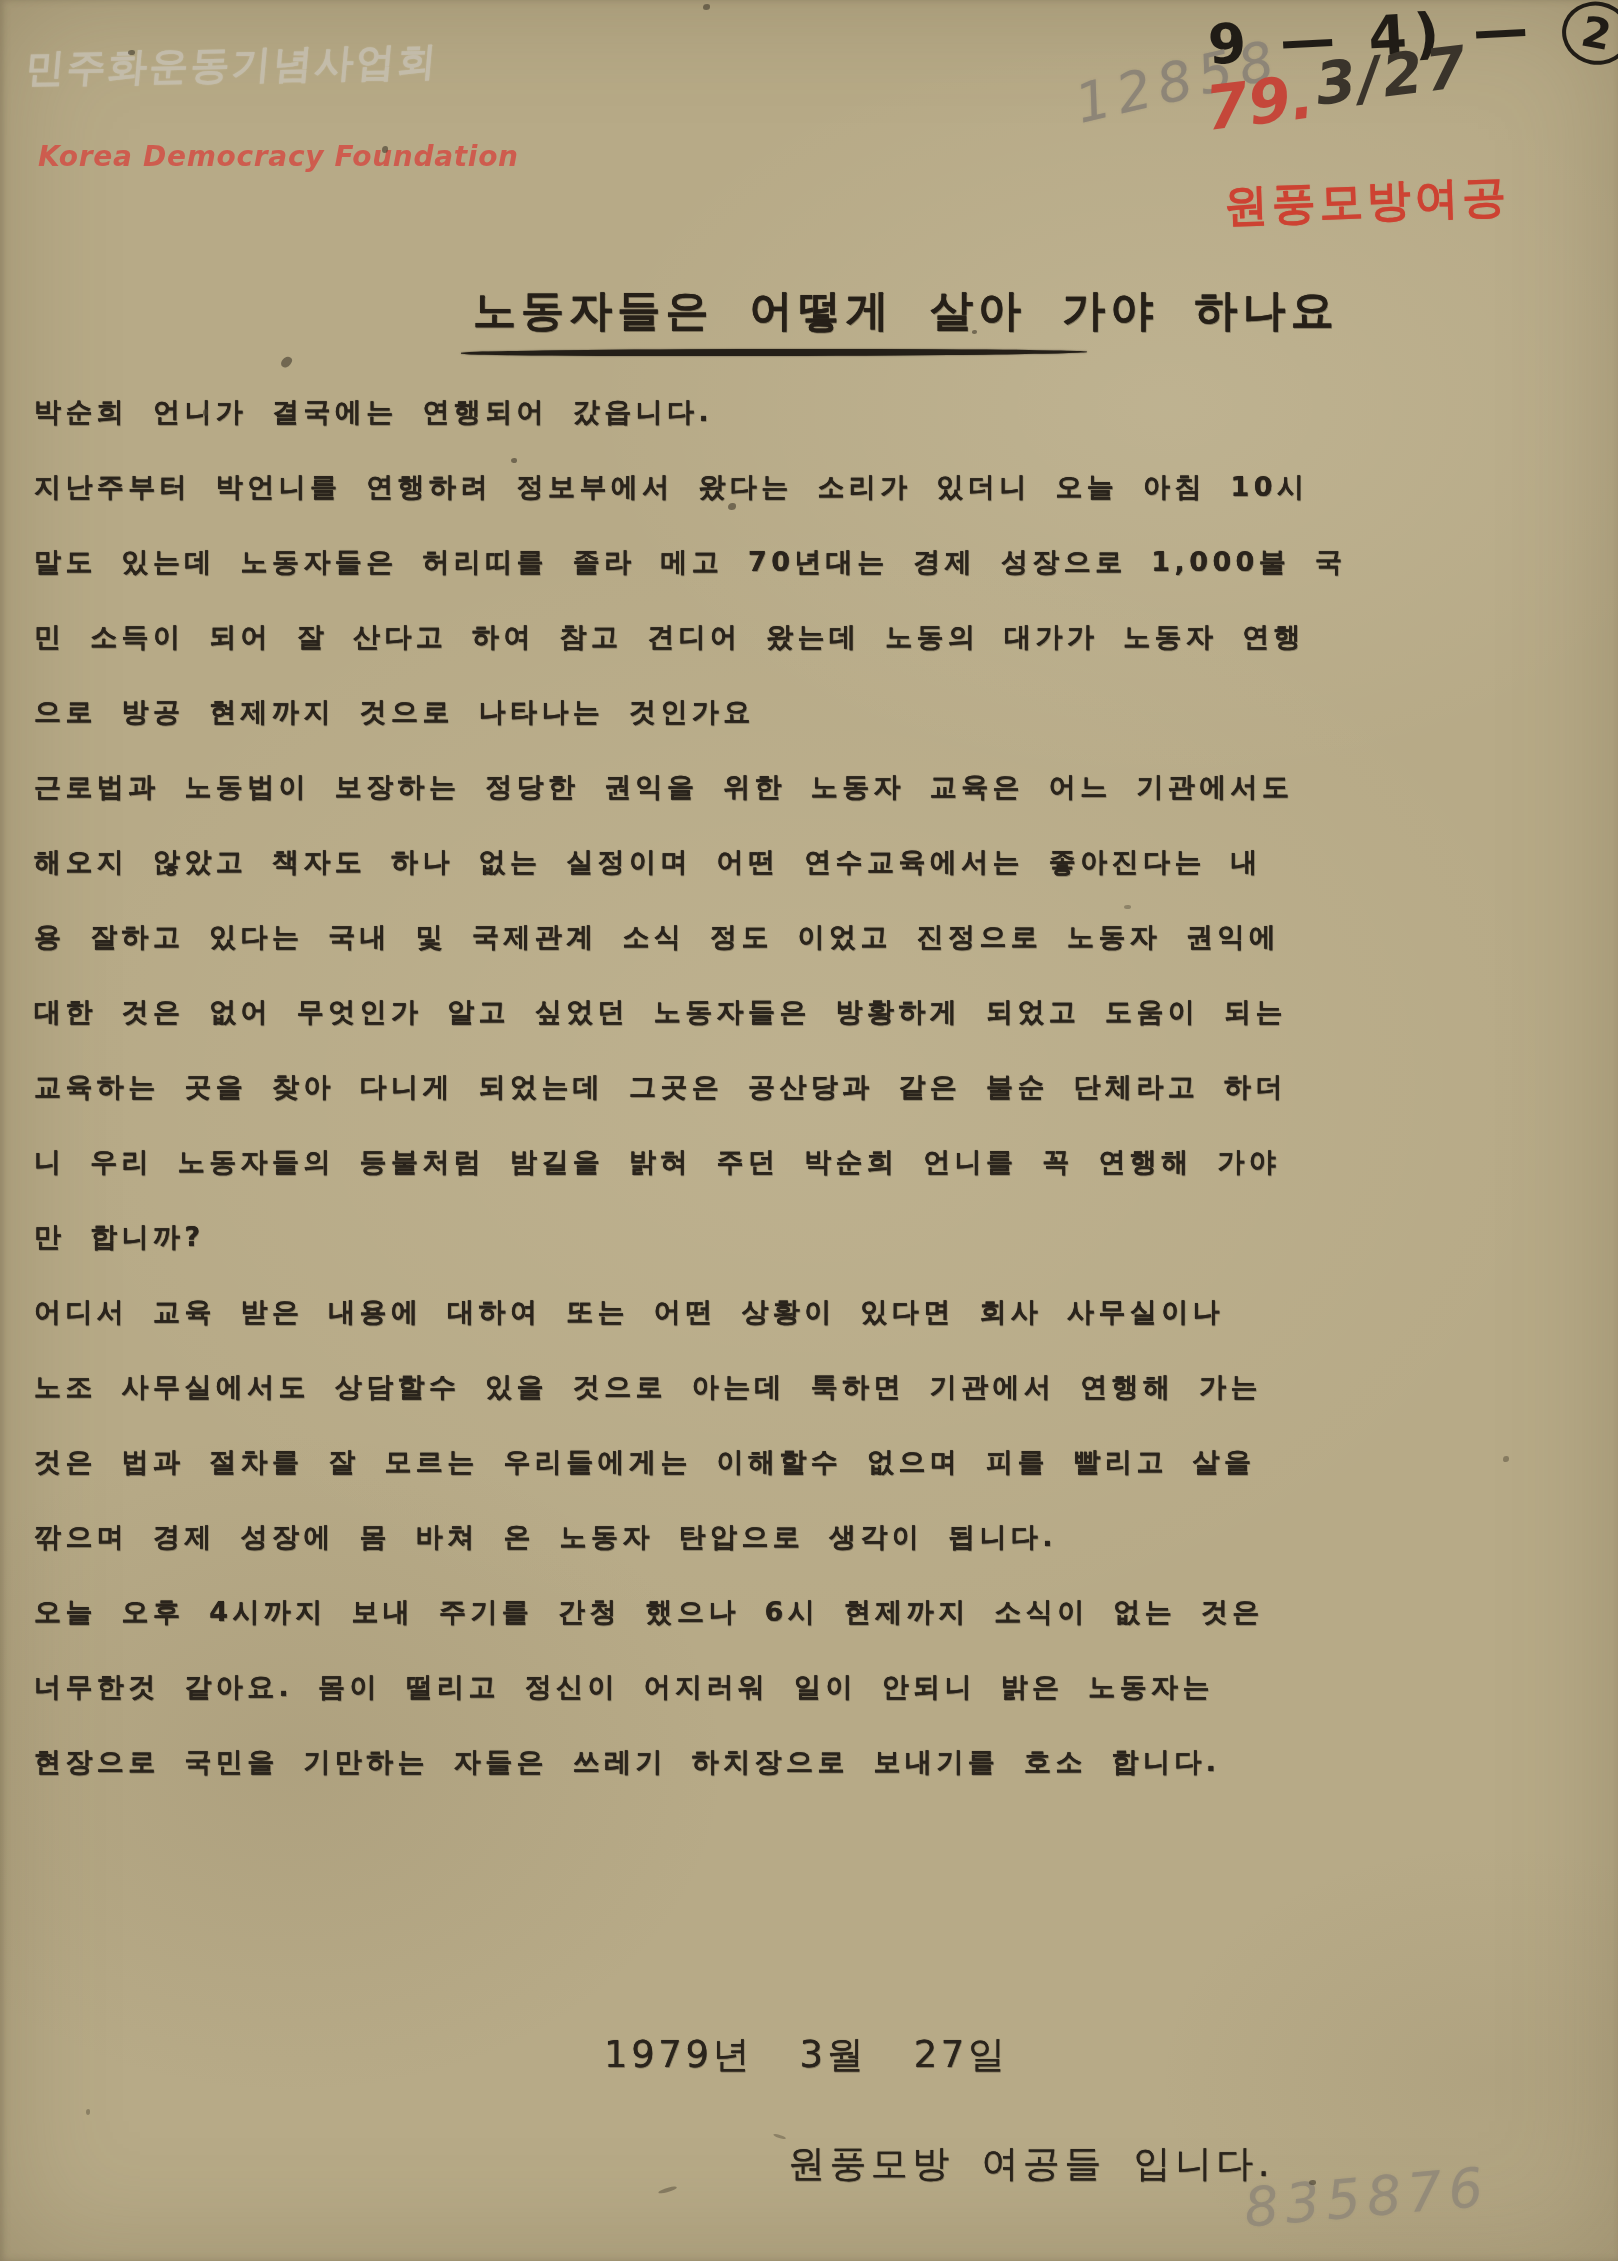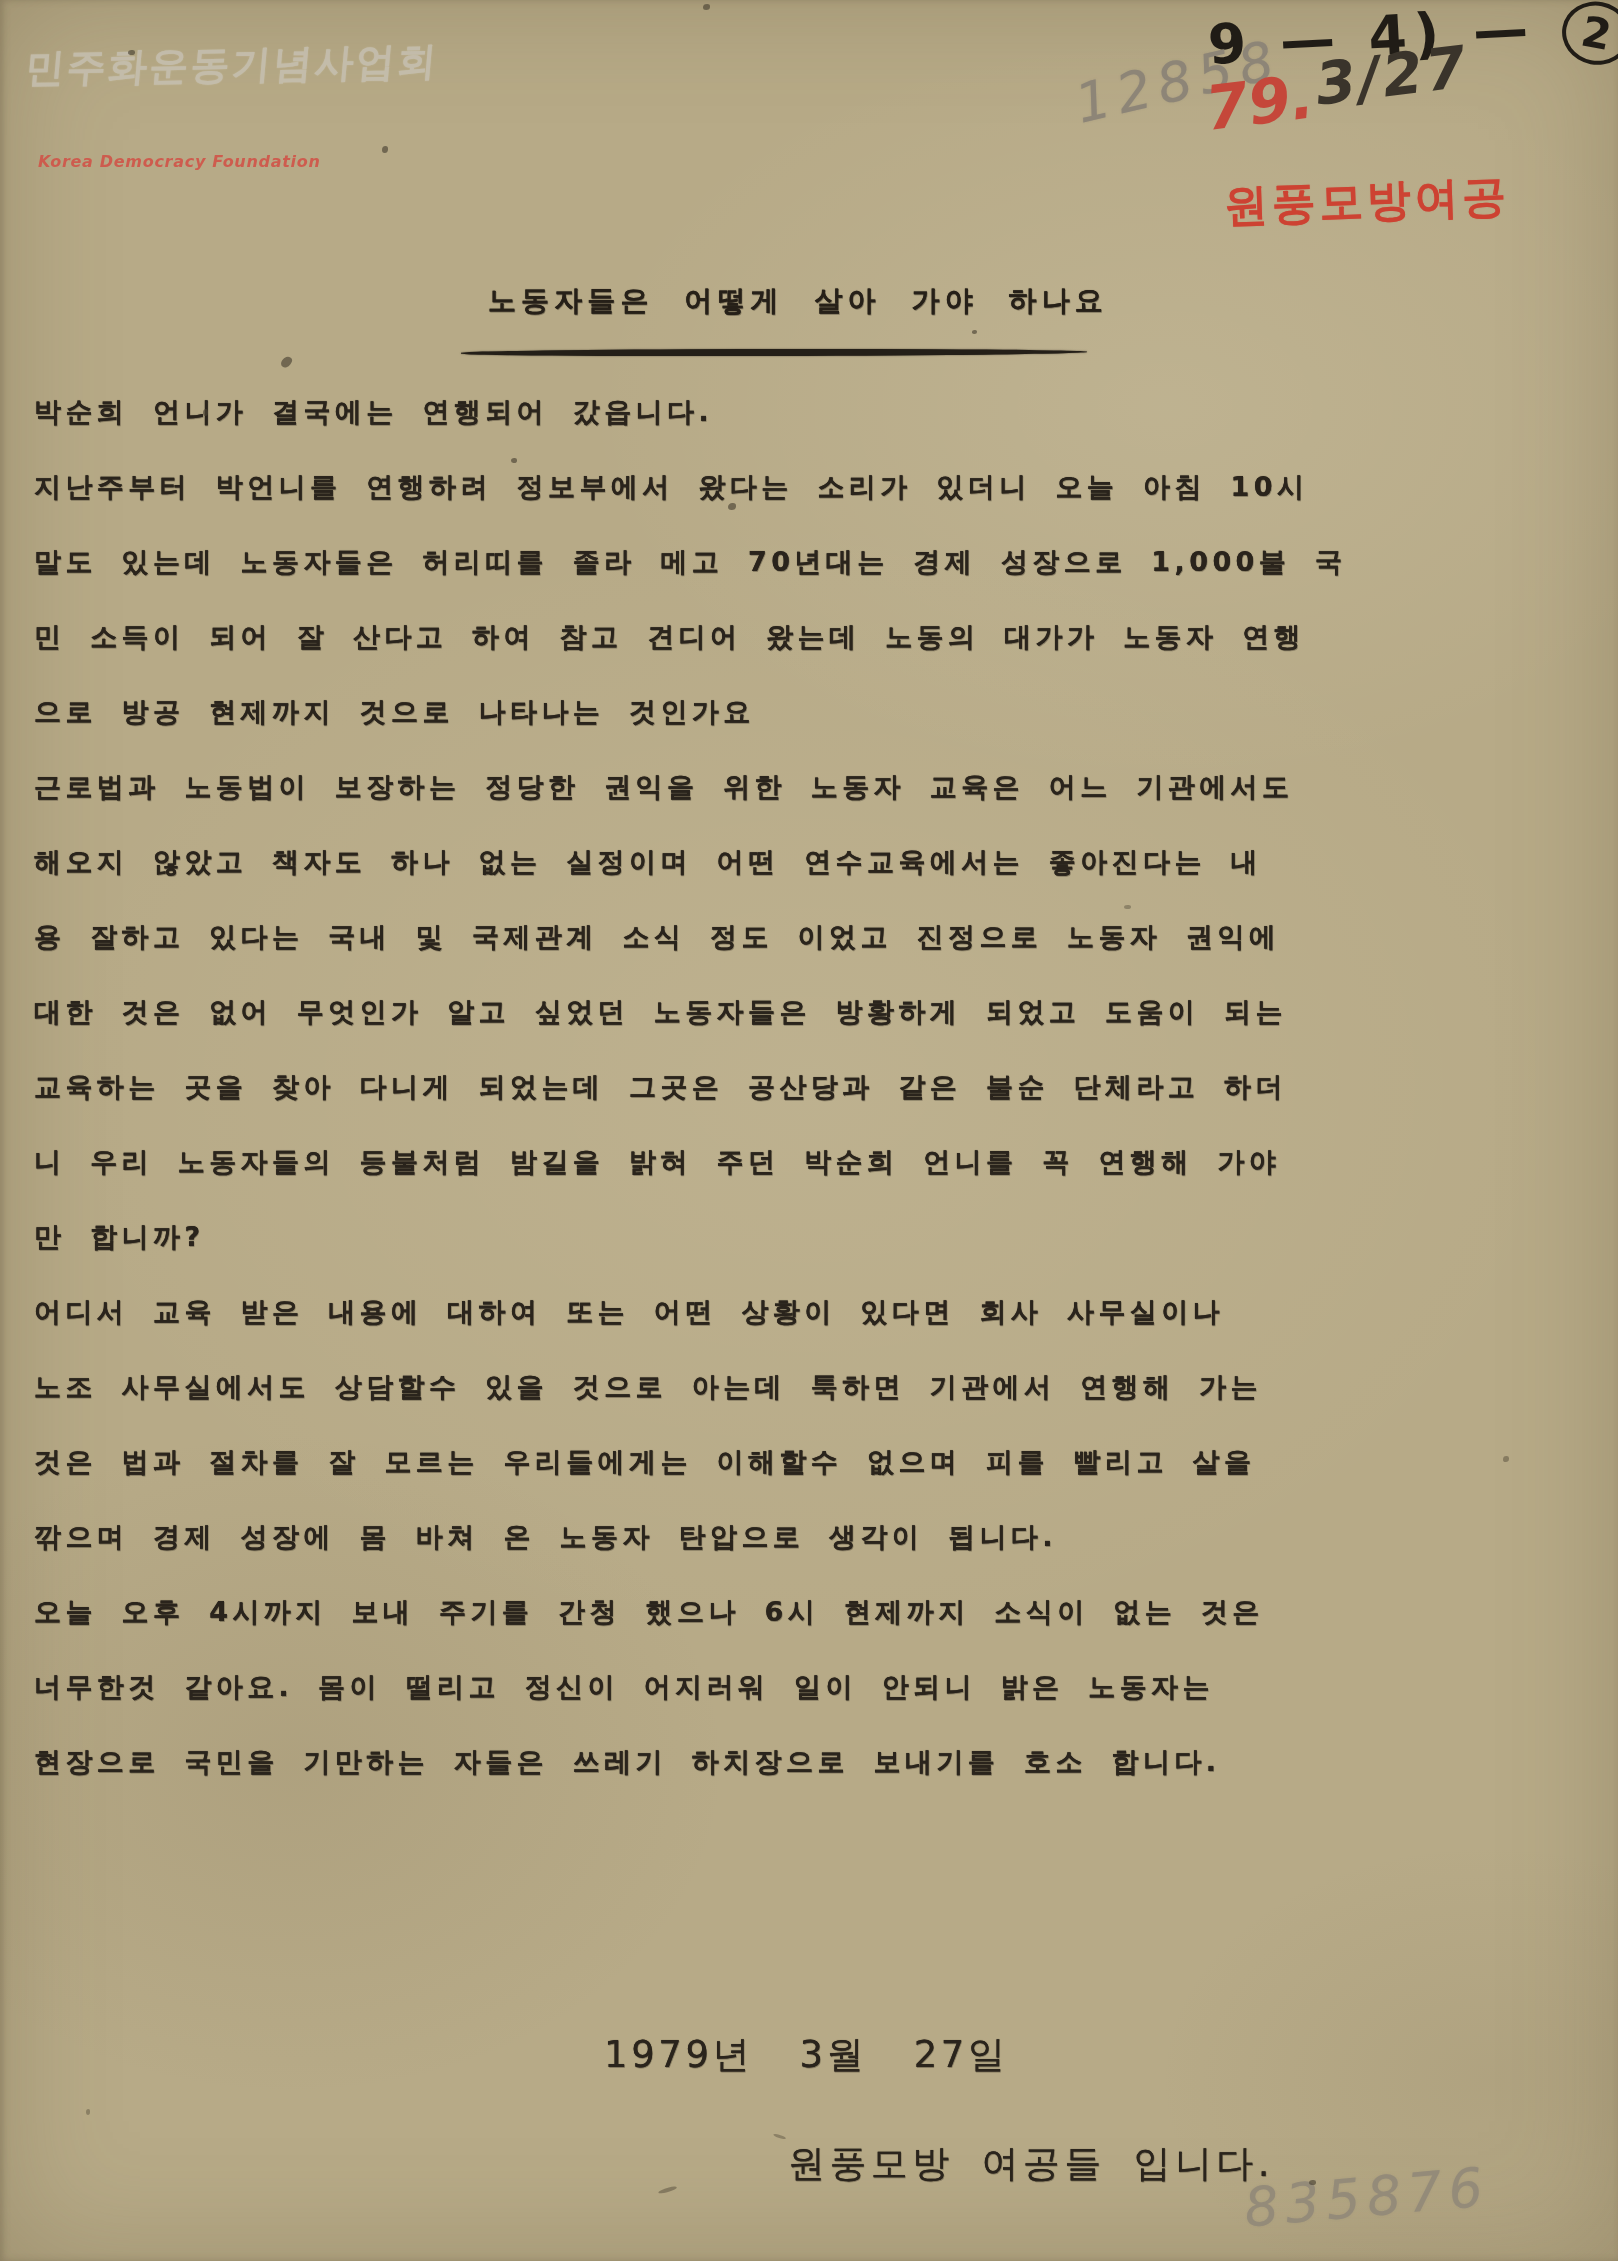--- a/index.html
+++ b/index.html
@@ -19,22 +19,22 @@
   .speck{position:absolute;background:#4c4334;border-radius:60% 40% 55% 45%;opacity:.65;}
   
   .wm-kr{
     position:absolute;left:26px;top:38px;
     font-size:39px;font-weight:bold;letter-spacing:2.2px;
     color:#c6c0b1;opacity:.85;transform:skewX(-6deg) rotate(-1deg);
     text-shadow:0 0 1.5px rgba(255,255,255,.25);
     white-space:nowrap;
   }
   .wm-en{
-    position:absolute;left:38px;top:152px;
-    font-size:16px;font-weight:bold;font-style:italic;
+    position:absolute;left:38px;top:140px;
+    font-size:28px;font-weight:bold;font-style:italic;
     color:#d0564a;letter-spacing:0.7px;white-space:nowrap;opacity:.92;
   }
   
   .ink-code{
     position:absolute;left:1208px;top:1.5px;
     font-size:55px;color:#201c16;font-weight:bold;
     transform:rotate(-3deg);letter-spacing:7.3px;white-space:nowrap;
   }
   .ink-circle{
     display:inline-block;width:61px;height:55px;line-height:55px;
@@ -62,22 +62,22 @@
     text-shadow:0 0 0.7px rgba(205,66,50,.6);
   }
   .registry-num{
     position:absolute;left:1244px;top:2166px;
     font-size:54px;font-style:italic;color:#948b79;
     transform:rotate(-5deg);letter-spacing:6.6px;white-space:nowrap;
     text-shadow:0 0 1.5px rgba(148,139,121,.5);
   }
   
   .doc-title{
-    position:absolute;left:488px;top:282px;
-    font-size:28px;font-weight:bold;color:#262018;
+    position:absolute;left:473px;top:282px;
+    font-size:43px;font-weight:bold;color:#262018;
     letter-spacing:5.1px;word-spacing:16px;white-space:nowrap;
     text-shadow:0 0 0.7px #262018,0.7px 0.7px 0 rgba(38,32,24,.35);
   }
   .title-rule{
     position:absolute;left:461px;top:349px;width:626px;height:6.6px;
     background:#241f18;border-radius:45% 55% 50% 50%;
     transform:rotate(-.15deg);
     box-shadow:0 0 1.5px rgba(36,31,24,.8);
   }
   .doc-body{

